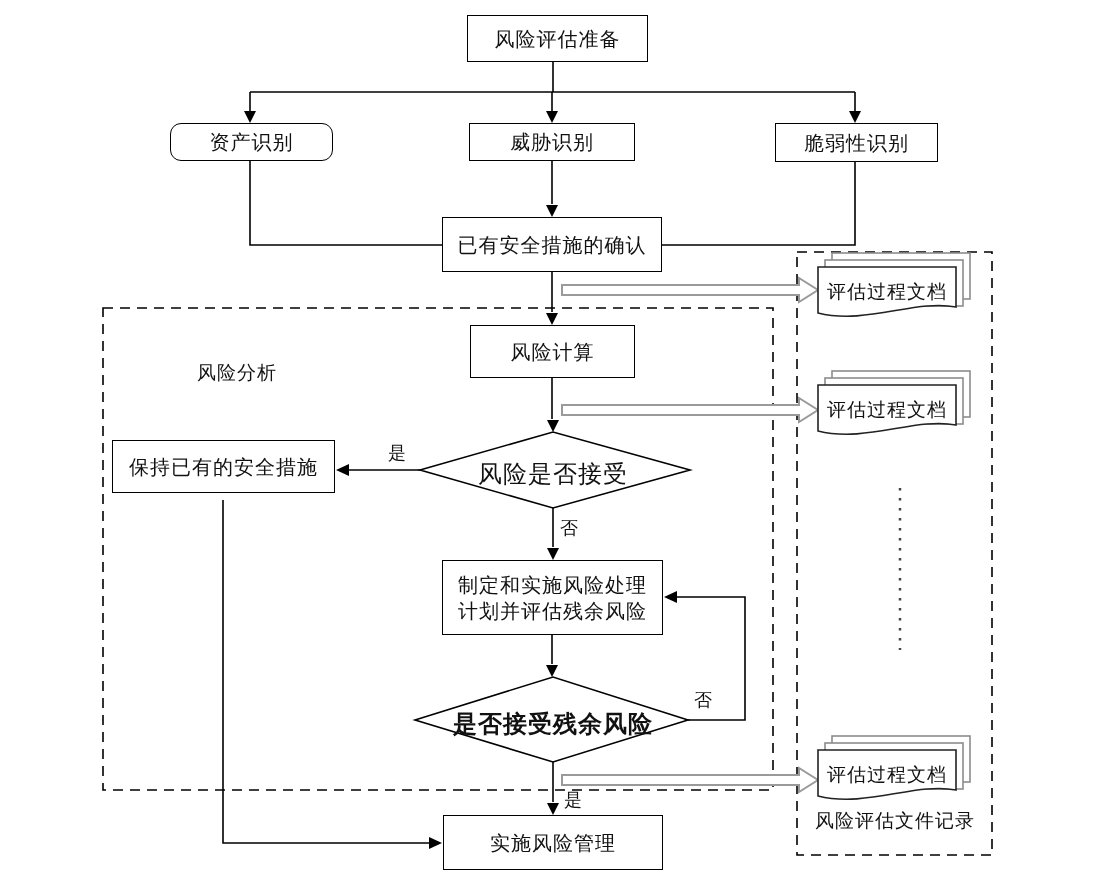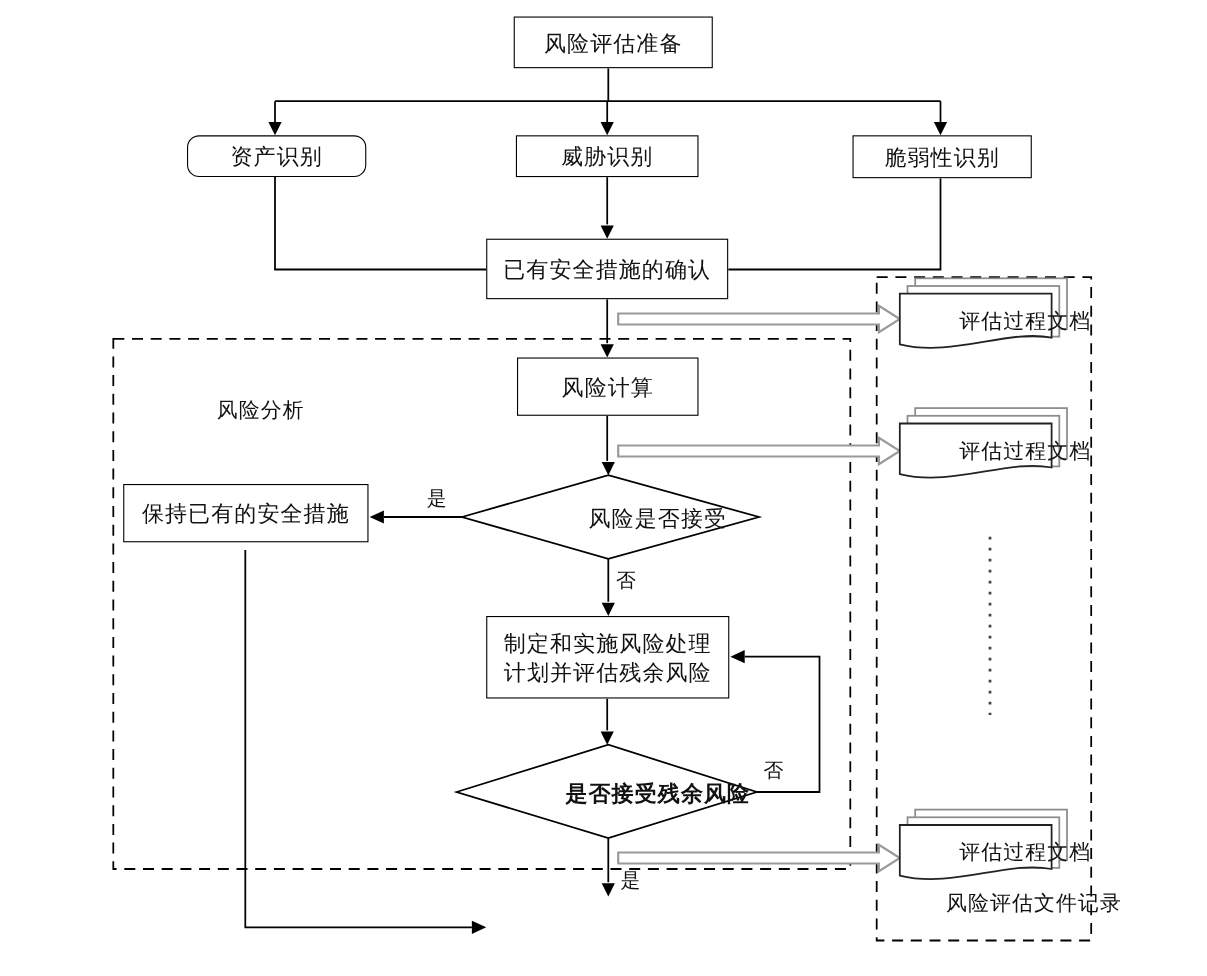--- a/index.html
+++ b/index.html
@@ -6,22 +6,22 @@
   #canvas{
     position:relative;width:1097px;height:887px;background:#ffffff;
     font-family:"DejaVu Sans",sans-serif;color:#111;overflow:hidden;
   }
   #wires{position:absolute;left:0;top:0;width:1097px;height:887px;}
   .box{
     position:absolute;box-sizing:border-box;background:#fff;border:1.6px solid #000;
     display:flex;align-items:center;justify-content:center;text-align:center;
     font-size:20px;letter-spacing:1px;line-height:1.3;
   }
-  .txt{position:absolute;font-size:20px;letter-spacing:1px;white-space:nowrap;}
-  .ctr{text-align:center;padding-left:45px;}
+  .txt{position:absolute;font-size:24px;letter-spacing:1px;white-space:nowrap;}
+  .ctr{text-align:center;}
   .small{font-size:18px;}
   
   .n-prepare{left:467px;top:15px;width:181px;height:47px;}
   .n-asset{left:170px;top:123px;width:163px;height:38px;border-radius:11px;}
   .n-threat{left:469px;top:123px;width:166px;height:38px;}
   .n-vuln{left:775px;top:123px;width:163px;height:39px;}
   .n-confirm{left:442px;top:217px;width:220px;height:55px;}
   .n-calc{left:470px;top:325px;width:165px;height:53px;}
   .n-keep{left:112px;top:440px;width:223px;height:53px;}
   .n-treatment{left:442px;top:560px;width:221px;height:75px;}
@@ -134,20 +134,23 @@
   </div>
   <div class="box n-keep">
     <span>保持已有的安全措施</span>
   </div>
   <div class="box n-treatment">
     <div>
       <div>制定和实施风险处理</div>
       <div>计划并评估残余风险</div>
     </div>
   </div>
+  <div class="box n-implement">
+    <span>实施风险管理</span>
+  </div>
 
   <div class="txt ctr t-d1">风险是否接受</div>
   <div class="txt ctr t-d2">是否接受残余风险</div>
 
   <div class="txt l-analysis">风险分析</div>
   <div class="txt ctr l-records">风险评估文件记录</div>
 
   <div class="txt small l-yes1">是</div>
   <div class="txt small l-no1">否</div>
   <div class="txt small l-no2">否</div>

